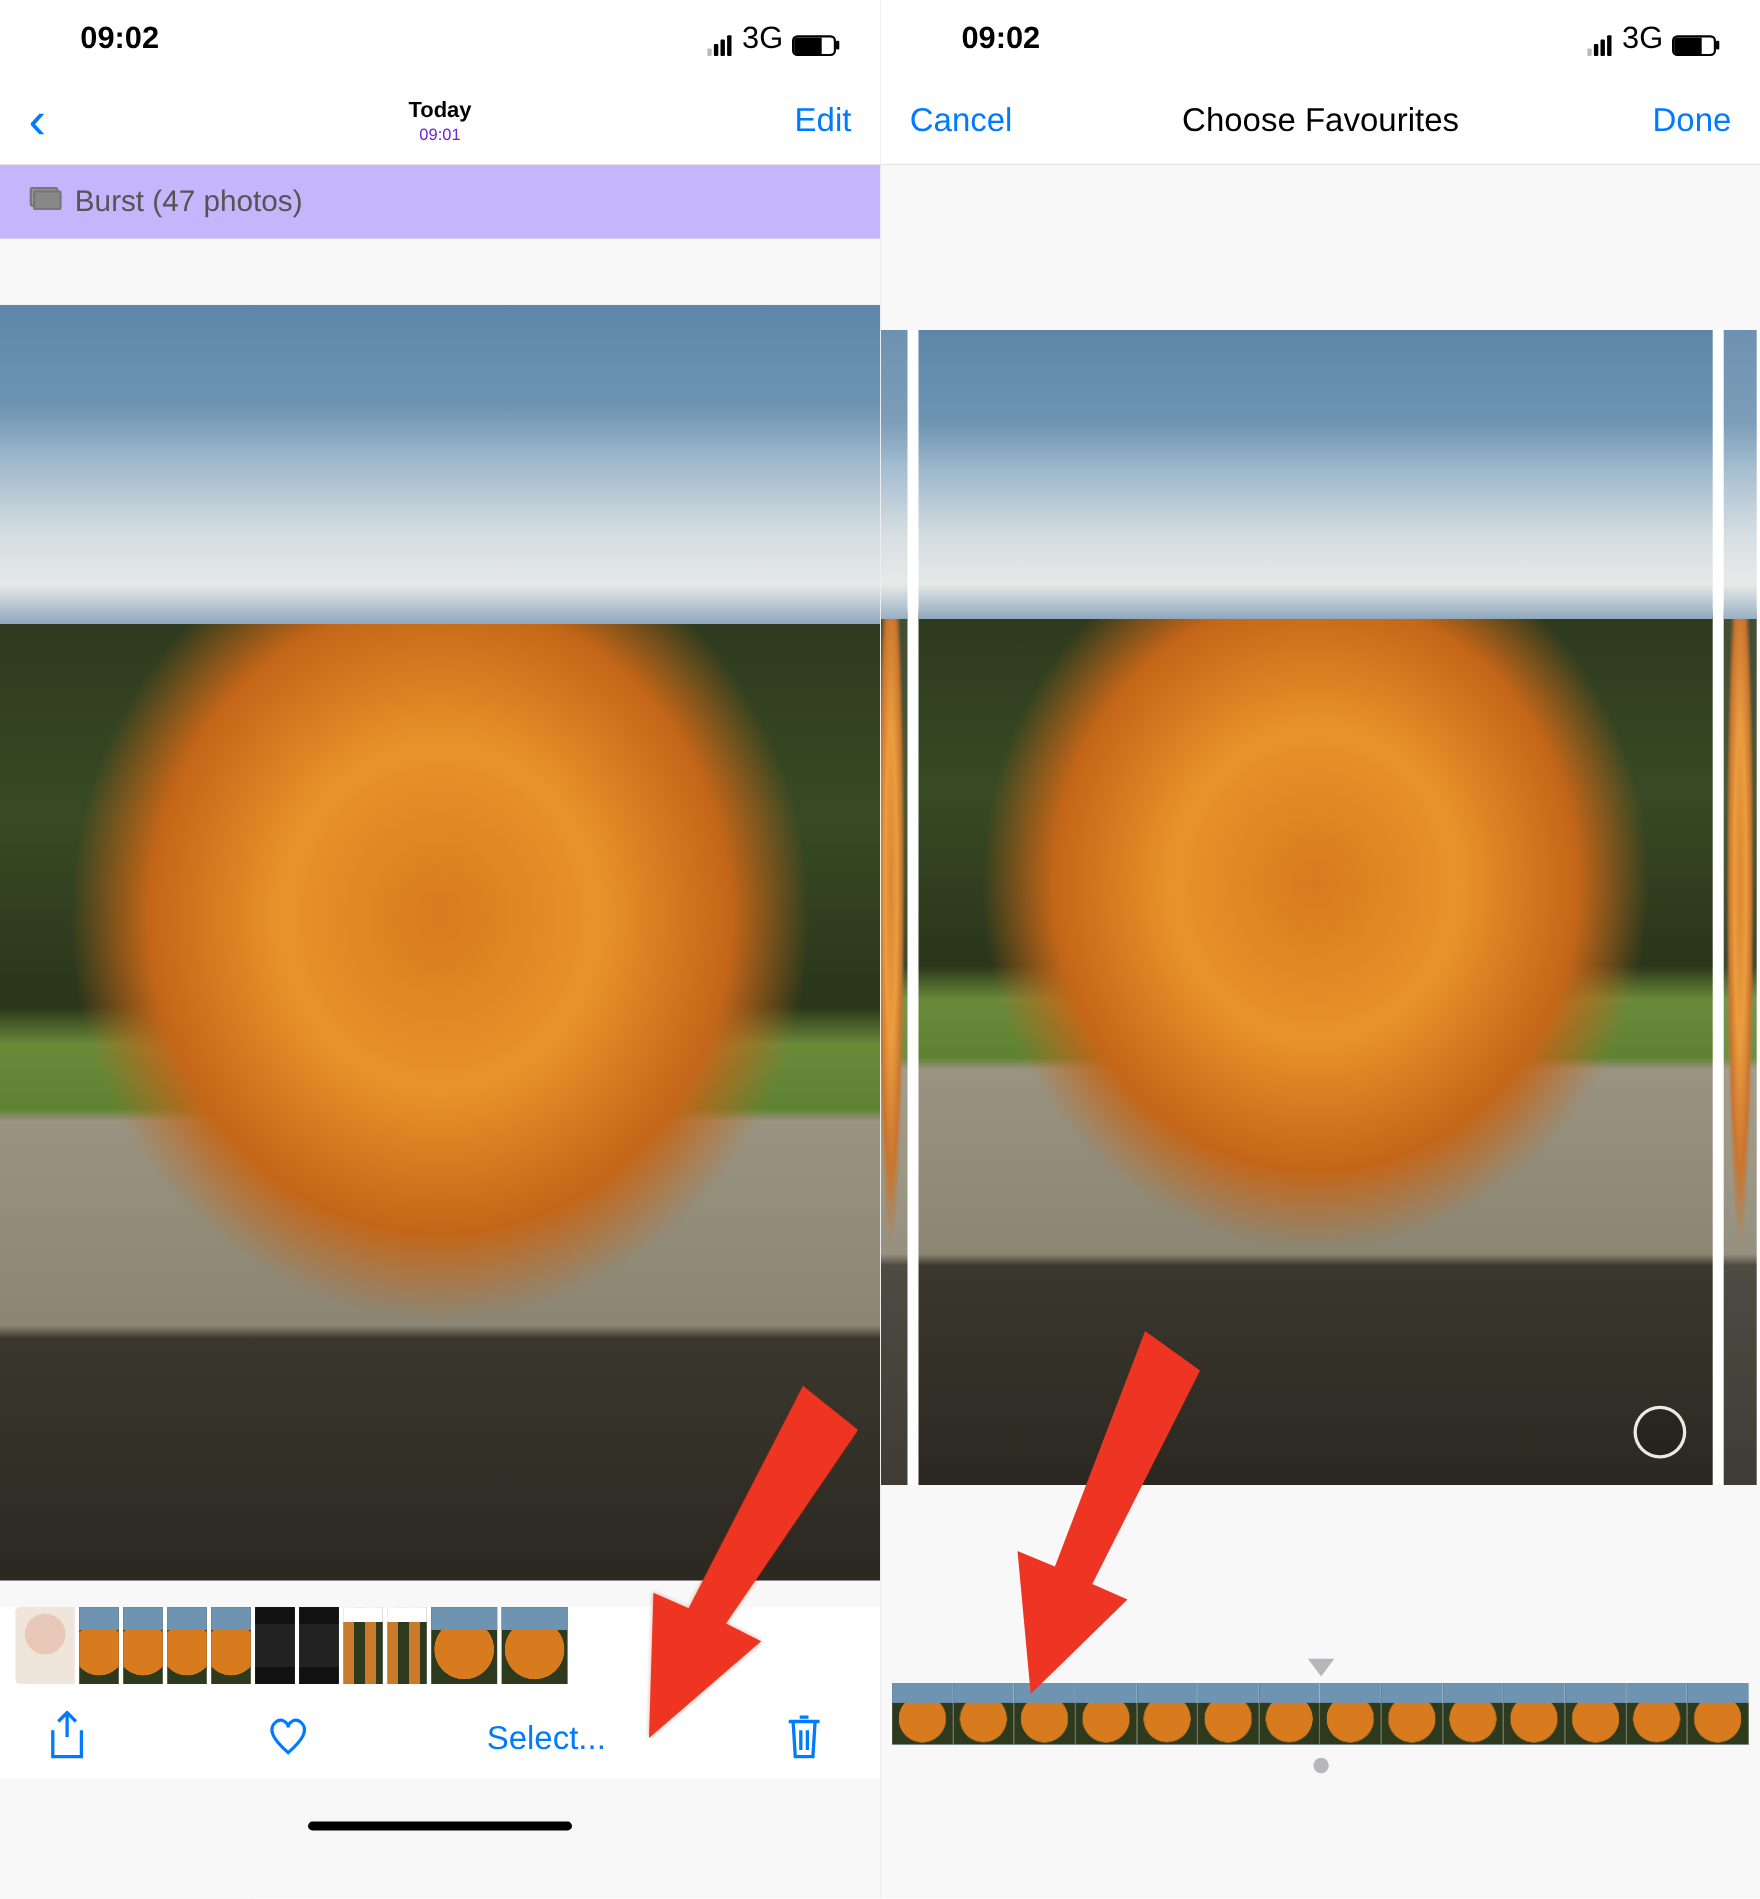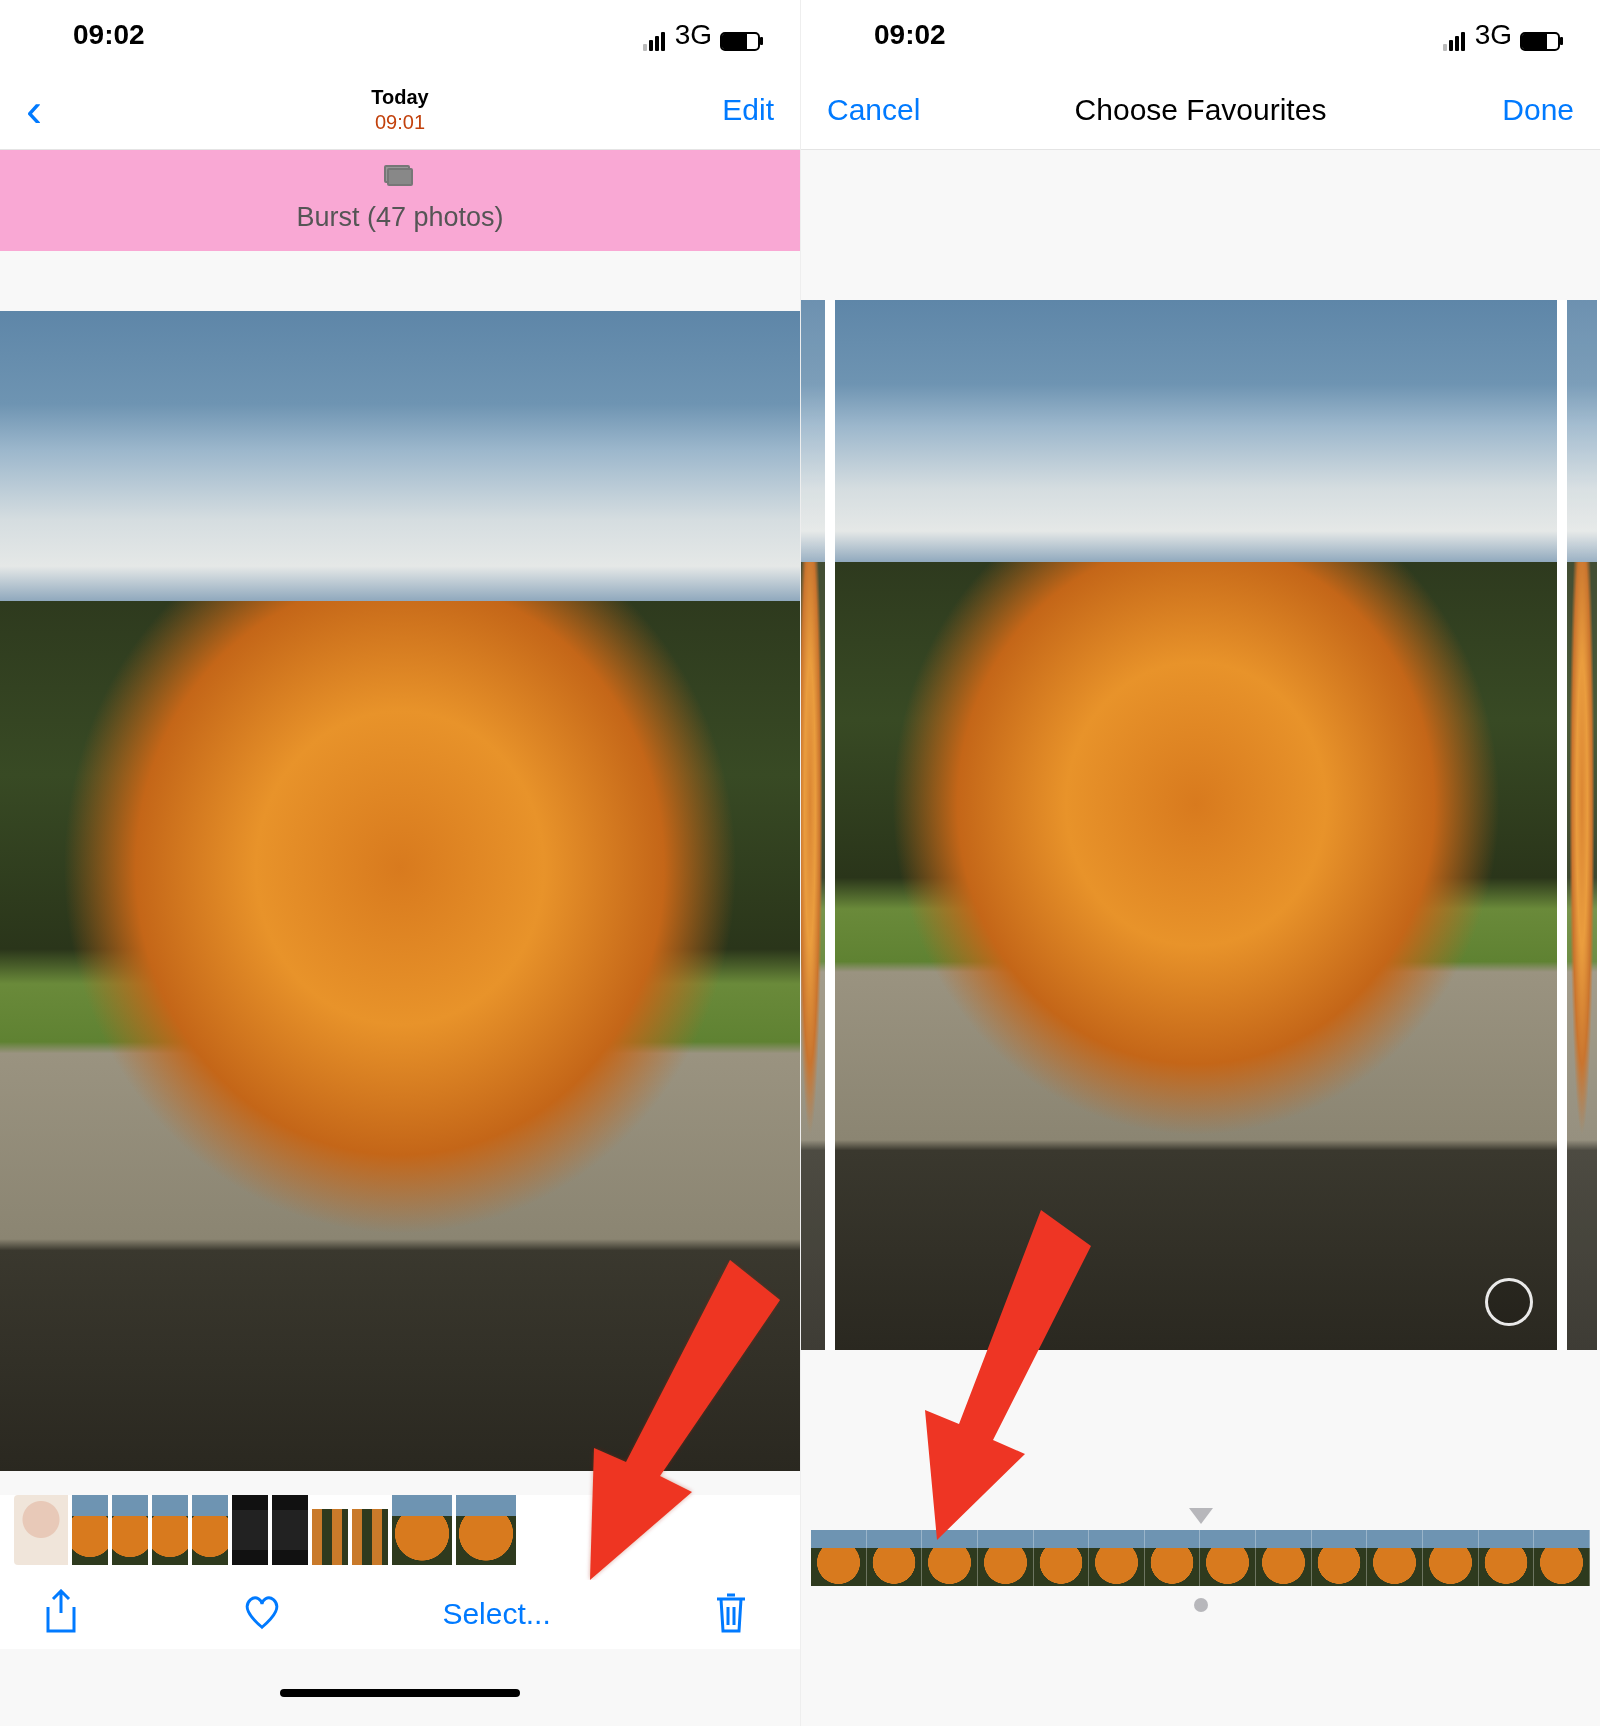--- a/index.html
+++ b/index.html
@@ -51,30 +51,30 @@
     justify-content: space-between;
     padding: 0 26px;
     background: #fff;
     border-bottom: 1px solid #e4e4e4;
     position: relative;
   }
   .nav-left, .nav-right { width: 180px; display:flex; align-items:center;}
   .nav-right { justify-content:flex-end; }
   .nav-title { text-align:center; flex:1;}
   .nav-title .t1 { font-size: 20px; font-weight: 600;}
-  .nav-title .t2 { font-size: 20px; color: #c2410c; margin-top:2px;}
+  .nav-title .t2 { font-size: 15px; color: #6d28d9; margin-top:2px;}
   .nav-title-single { text-align:center; flex:1; font-size: 30px; font-weight: 400;}
   .nav-btn { font-size: 30px; color: #007aff; font-weight: 400; }
   .back-chevron { color:#007aff; font-size: 48px; font-weight:300; line-height: 1; }
 
   
   .burst-row {
     display:flex; align-items:center; gap:12px;
     padding: 18px 30px;
-    font-size: 27px; color:#555; background:#f9a8d4;flex-direction:column;
+    font-size: 27px; color:#555; background:#c4b5fd;
   }
   .stack-icon { width:26px; height:22px; position:relative;}
   .stack-icon i{position:absolute;width:26px;height:18px;border:2px solid #777;background:#aaa;border-radius:2px;}
   .stack-icon i:nth-child(1){top:-3px;left:-3px;background:#999;}
   .stack-icon i:nth-child(2){top:0;left:0;background:#888;}
 
   
   .photo-area {
     flex: 0 0 auto;
     height: 1160px;

